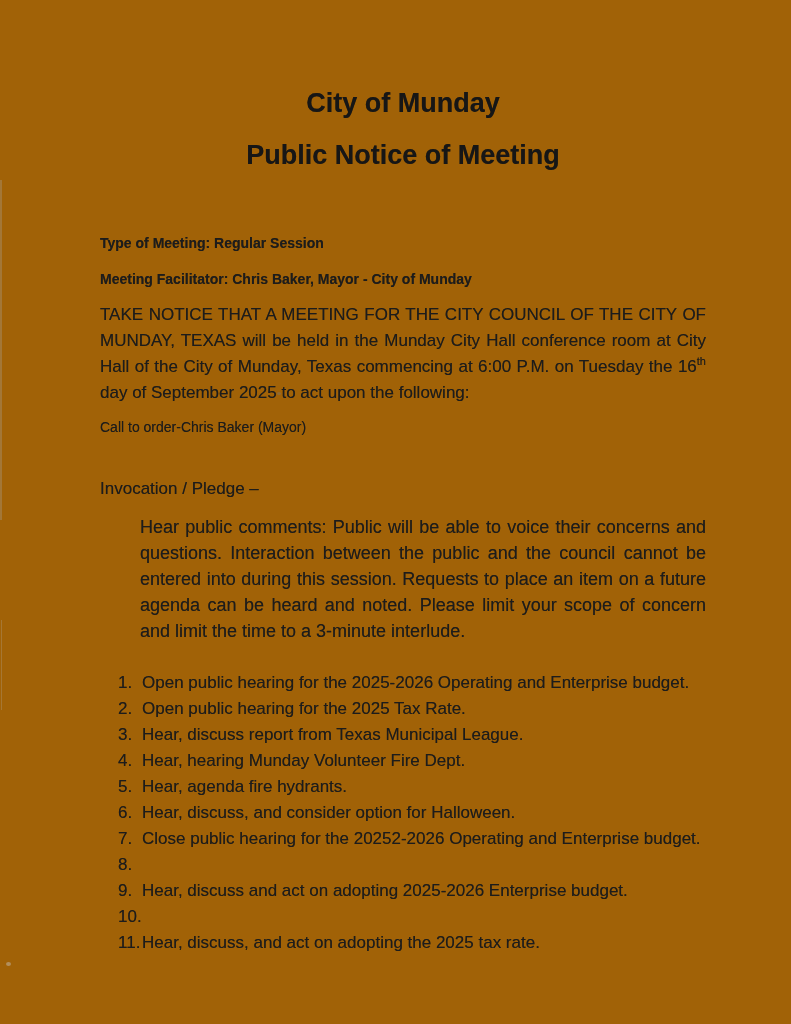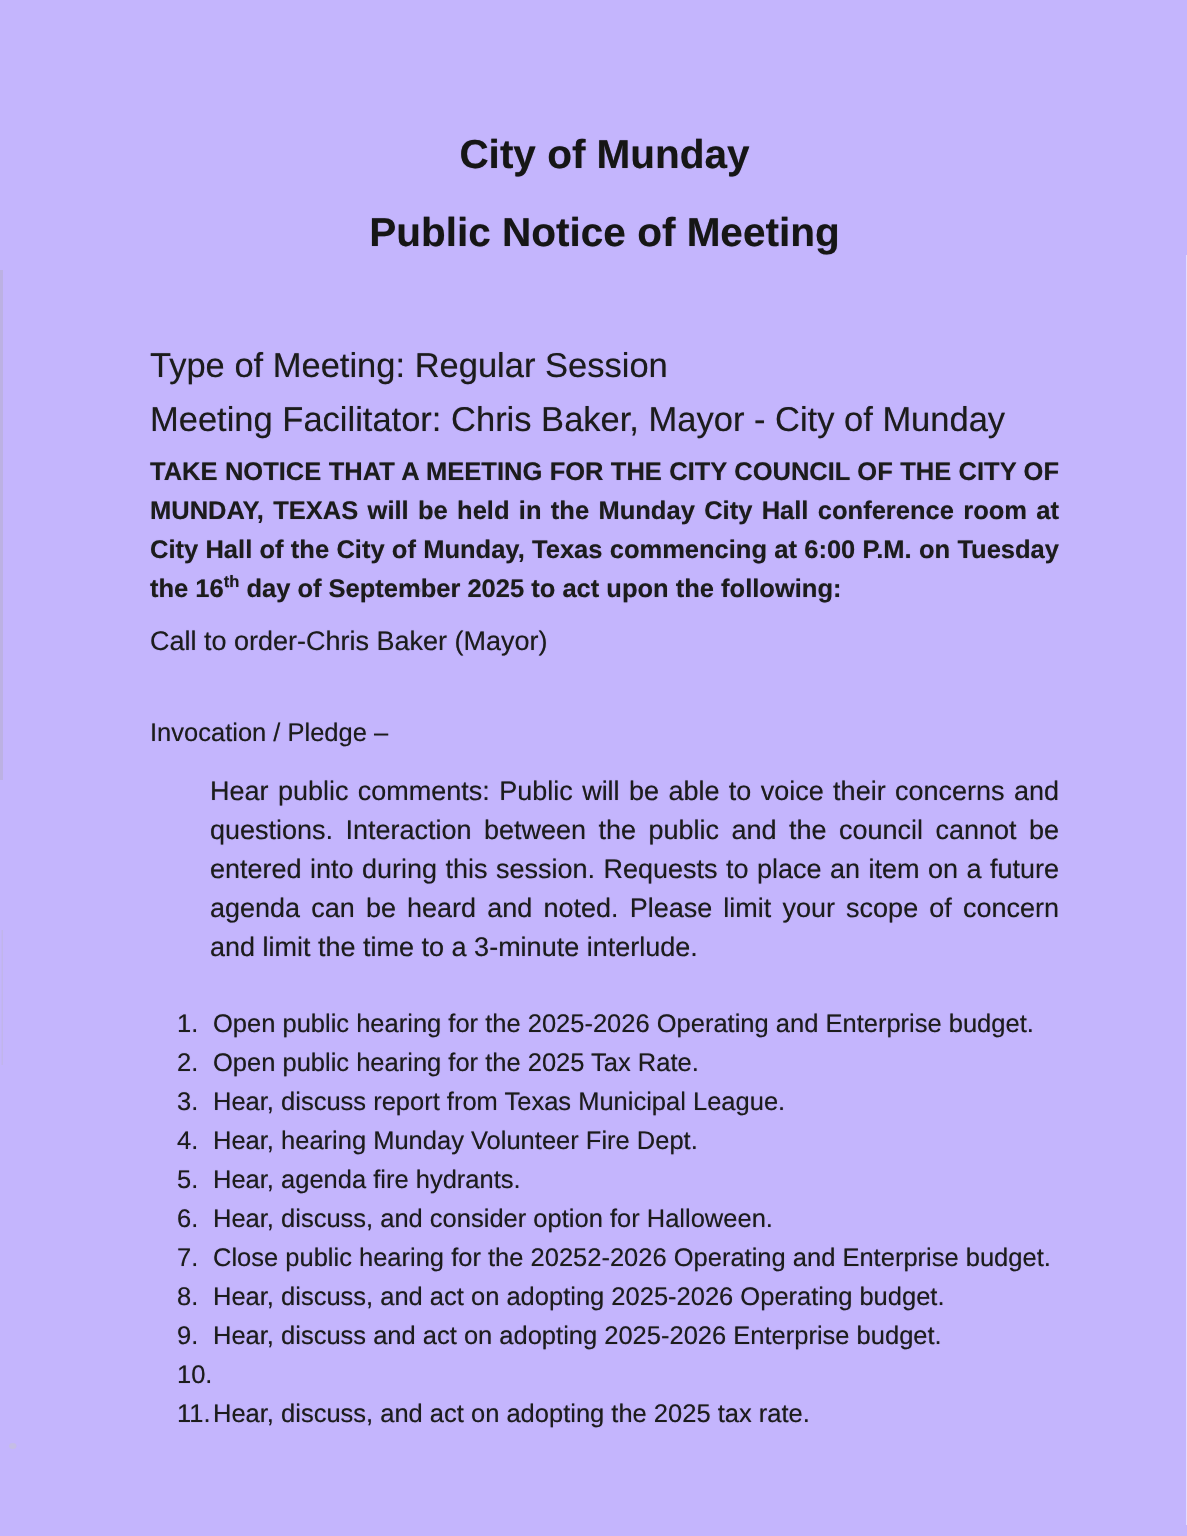--- a/index.html
+++ b/index.html
@@ -4,21 +4,21 @@
 <style>
   html, body {
     margin: 0;
     padding: 0;
     background: #ffffff;
   }
   .page {
     position: relative;
     width: 791px;
     height: 1024px;
-    background: #c4b5fd;
+    background: #a16207;
     font-family: "Liberation Sans", sans-serif;
     color: #1c1c1c;
     overflow: hidden;
     text-shadow: 0 0 0.5px rgba(20,20,20,0.55);
   }
   .content {
     position: absolute;
     left: 100px;
     top: 86px;
     width: 606px;
@@ -30,38 +30,38 @@
     line-height: 34px;
     font-weight: 700;
     color: #161616;
   }
   .doc-title.second {
     margin: 0 0 58px 0;
     text-align: center;
   }
   p.body-line {
     margin: 2px 0 10px 0;
-    font-size: 23px;
-    line-height: 26px;
+    font-size: 14px;
+    line-height: 26px;
+    font-weight: bold;
   }
   p.notice-para {
     margin: 0 0 8px 0;
     font-size: 17px;
     line-height: 26px;
     text-align: justify;
-    font-weight: bold;
   }
   p.notice-para sup {
     font-size: 11px;
     line-height: 0;
     vertical-align: super;
   }
   p.call-order {
     margin: 0 0 36px 0;
-    font-size: 18px;
+    font-size: 14px;
     line-height: 26px;
   }
   p.invocation {
     margin: 0 0 12px 0;
     font-size: 17px;
     line-height: 26px;
   }
   .comments-block {
     margin: 0 0 26px 40px;
     font-size: 18px;
@@ -174,21 +174,20 @@
     <span class="agenda-text">Hear, discuss, and consider option for Halloween.</span>
   </div>
 
   <div class="agenda-row">
     <span class="agenda-num">7.</span>
     <span class="agenda-text">Close public hearing for the 20252-2026 Operating and Enterprise budget.</span>
   </div>
 
   <div class="agenda-row">
     <span class="agenda-num">8.</span>
-    <span class="agenda-text">Hear, discuss, and act on adopting 2025-2026 Operating budget.</span>
   </div>
 
   <div class="agenda-row">
     <span class="agenda-num">9.</span>
     <span class="agenda-text">Hear, discuss and act on adopting 2025-2026 Enterprise budget.</span>
   </div>
 
   <div class="agenda-row">
     <span class="agenda-num">10.</span>
   </div>

